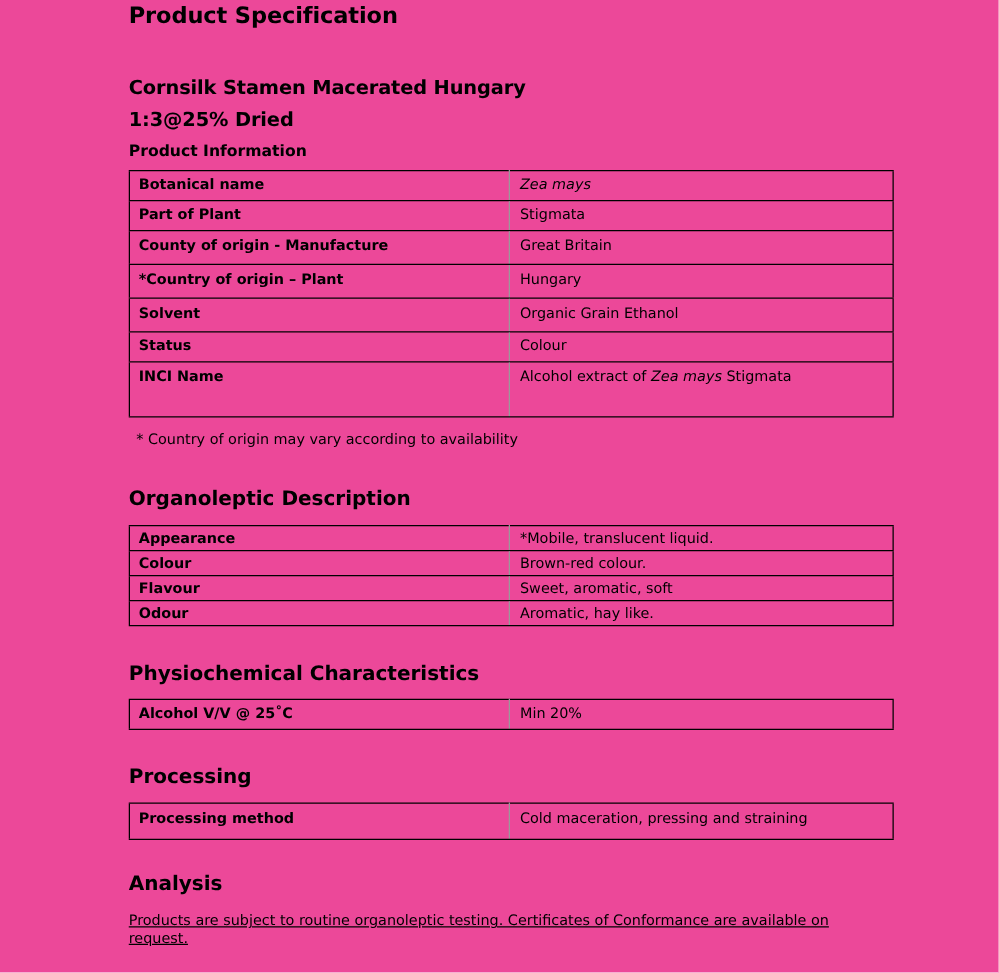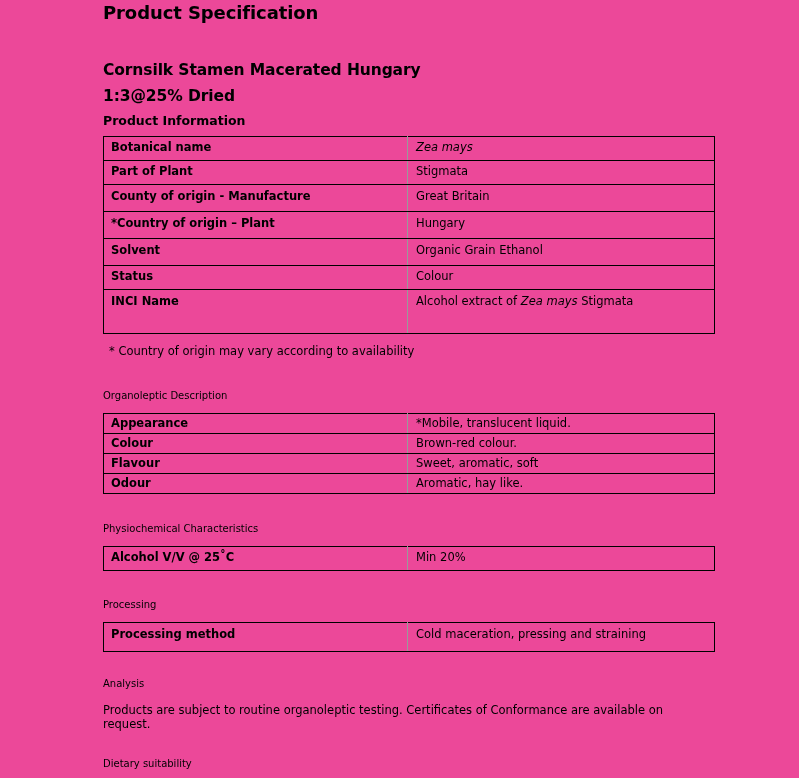--- a/index.html
+++ b/index.html
@@ -54,36 +54,37 @@
     letter-spacing: -0.1px;
   }
   .h-small {
     font-size: 12.5px;
     font-weight: bold;
     line-height: 1.1;
     margin: 0;
     padding-top: 9px;
   }
   .h-section {
-    font-size: 10px;
-    font-weight: normal;
+    font-size: 16px;
+    font-weight: bold;
     line-height: 1.1;
     margin: 0;
   }
   .h-organoleptic { padding-top: 31px; }
   .h-physio { padding-top: 29px; }
   .h-processing { padding-top: 28px; }
   .h-analysis { padding-top: 26px; }
   .h-dietary { padding-top: 26px; }
 
   
   .body-text {
     font-size: 11.5px;
     line-height: 1.2;
     margin: 0;
+    text-decoration: underline;
   }
   .p-analysis { padding-top: 15px; }
 
   .note-1 {
     font-size: 11.5px;
     line-height: 1.2;
     margin: 0;
     padding-top: 11px;
     padding-left: 6px;
   }

